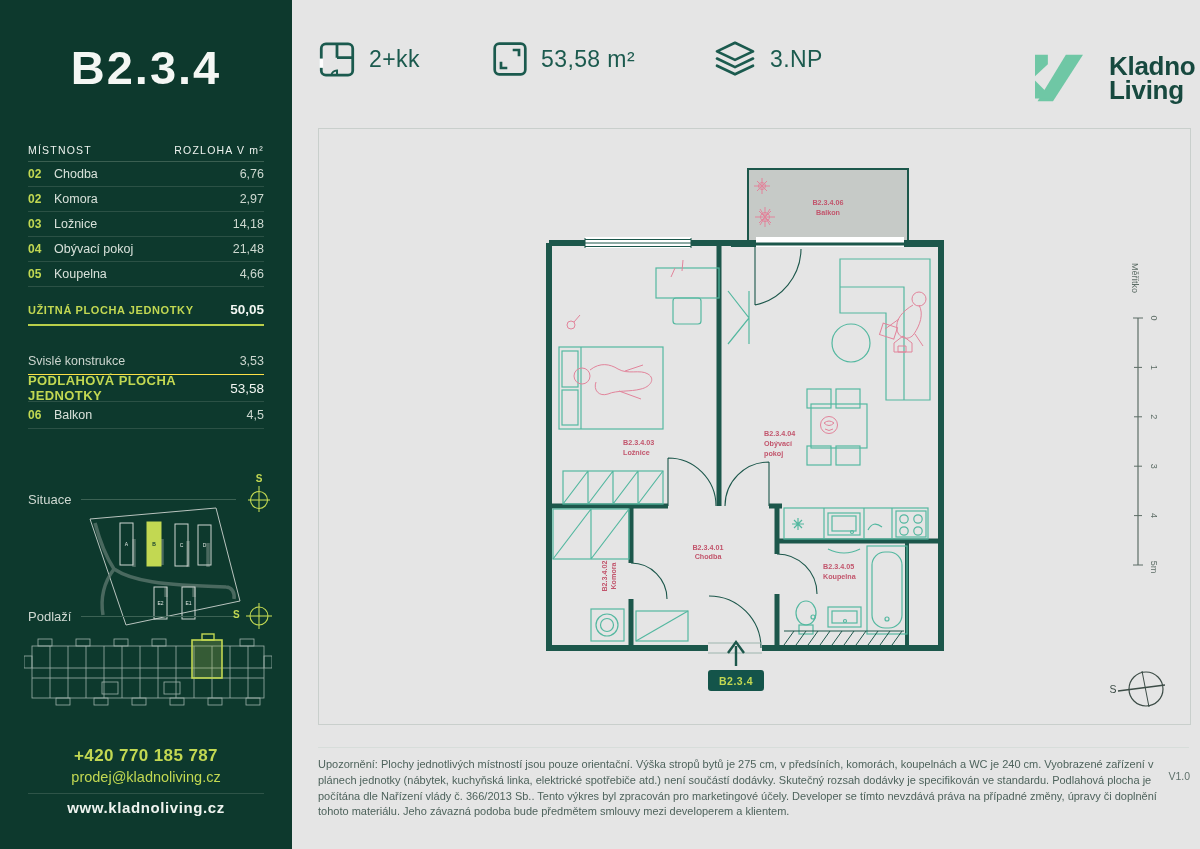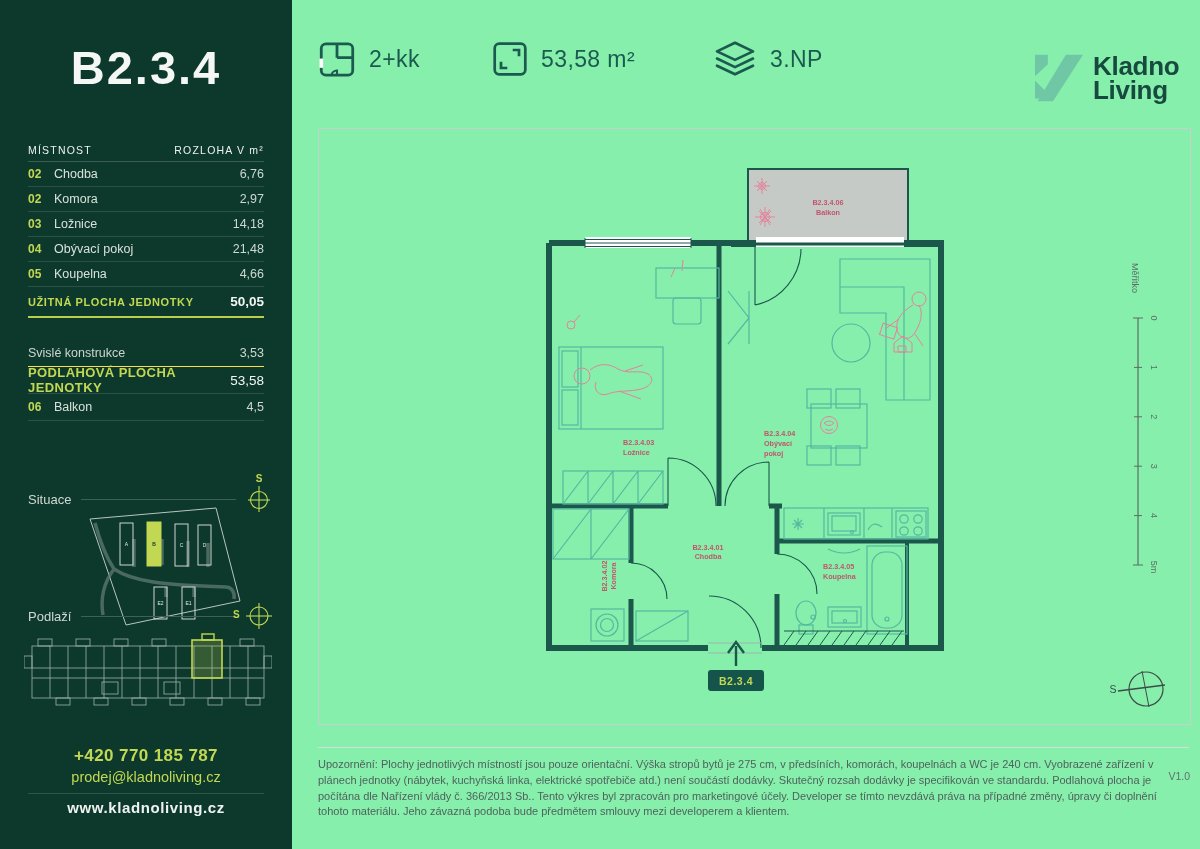--- a/index.html
+++ b/index.html
@@ -1,32 +1,32 @@
 <!DOCTYPE html>
 <html><head>
 <meta charset="utf-8">
 <style>
   html,body{margin:0;padding:0;background:#fff;}
-  #sheet{position:relative;width:1200px;height:849px;background:#86efac;
+  #sheet{position:relative;width:1200px;height:849px;background:#e5e5e5;
          font-family:"Liberation Sans",sans-serif;overflow:hidden;}
 
   
   #sidebar{position:absolute;left:0;top:0;width:292px;height:849px;background:#0d392d;}
   .unit-title{position:absolute;top:40px;left:0;width:100%;text-align:center;
               color:#f4f7f4;font-size:47px;font-weight:600;letter-spacing:2px;}
   .roomtable{position:absolute;top:136px;left:28px;right:28px;}
   .thead{display:flex;justify-content:space-between;align-items:flex-end;height:20px;
          padding-bottom:5px;border-bottom:1px solid #3a5f51;
          color:#eef3ef;font-size:10.5px;letter-spacing:1.2px;font-weight:500;}
   .trow{display:flex;align-items:center;height:24px;border-bottom:1px solid #2b5145;
         font-size:12.5px;color:#d8e1da;}
   .trow .num{width:26px;color:#c2d852;font-weight:700;font-size:12px;}
   .trow .nm{flex:1;}
   .trow .ar{color:#cdd8d0;}
-  .total-row{display:flex;align-items:center;height:29px;border-bottom:2px solid #b9cf4a;}
+  .total-row{display:flex;align-items:center;height:29px;border-bottom:2px solid #b9cf4a;margin-top:8px;}
   .total-row .lbl{flex:1;color:#c2d852;font-size:11px;font-weight:700;letter-spacing:.6px;}
   .total-row .val{color:#f2f6f2;font-size:13.5px;font-weight:700;}
   .gap22{height:22px;}
   .plain-row{display:flex;align-items:center;height:26px;border-bottom:1px solid #fde047;
              font-size:12.5px;color:#ccd6cf;}
   .plain-row .lbl{flex:1;}
   .accent-row{display:flex;align-items:center;height:26px;border-bottom:1px solid #2b5145;}
   .accent-row .lbl{flex:1;color:#c2d852;font-size:13px;font-weight:700;letter-spacing:.4px;}
   .accent-row .val{color:#f2f6f2;font-size:13.5px;font-weight:400;}
 
@@ -44,21 +44,21 @@
   .contact{position:absolute;left:0;width:100%;text-align:center;}
   .phone{top:746px;color:#c2d852;font-size:17px;font-weight:700;letter-spacing:.4px;}
   .email{top:769px;color:#c2d852;font-size:14.5px;}
   .cdiv{position:absolute;left:28px;right:28px;top:793px;height:1px;background:#2e5448;}
   .web{top:799px;color:#eef3ef;font-size:15px;font-weight:700;letter-spacing:.6px;}
 
   
   .feature{position:absolute;top:40px;height:38px;display:flex;align-items:center;gap:13px;}
   .feature .fl{color:#1b5a4e;font-size:23px;font-weight:500;letter-spacing:.4px;}
   #feat-1{left:318px;} #feat-2{left:492px;} #feat-3{left:713px;}
-  #brand{position:absolute;left:1033px;top:54px;display:flex;align-items:flex-start;gap:8px;}
+  #brand{position:absolute;left:1033px;top:54px;display:flex;align-items:flex-start;gap:24px;}
   .brand-name{color:#17493f;font-size:26px;font-weight:700;line-height:24px;letter-spacing:-.3px;}
 
   
   #plan-frame{position:absolute;left:318px;top:128px;width:871px;height:595px;
               border:1px solid #c9cfcc;box-sizing:content-box;}
   
   #foot-rule{position:absolute;left:318px;top:747px;width:871px;height:1px;background:#d7ddda;}
   #disclaimer{position:absolute;left:318px;top:757px;width:858px;
               color:#4e635c;font-size:11px;line-height:1.44;}
   #version{position:absolute;right:10px;top:770px;color:#5f716b;font-size:10.5px;}

